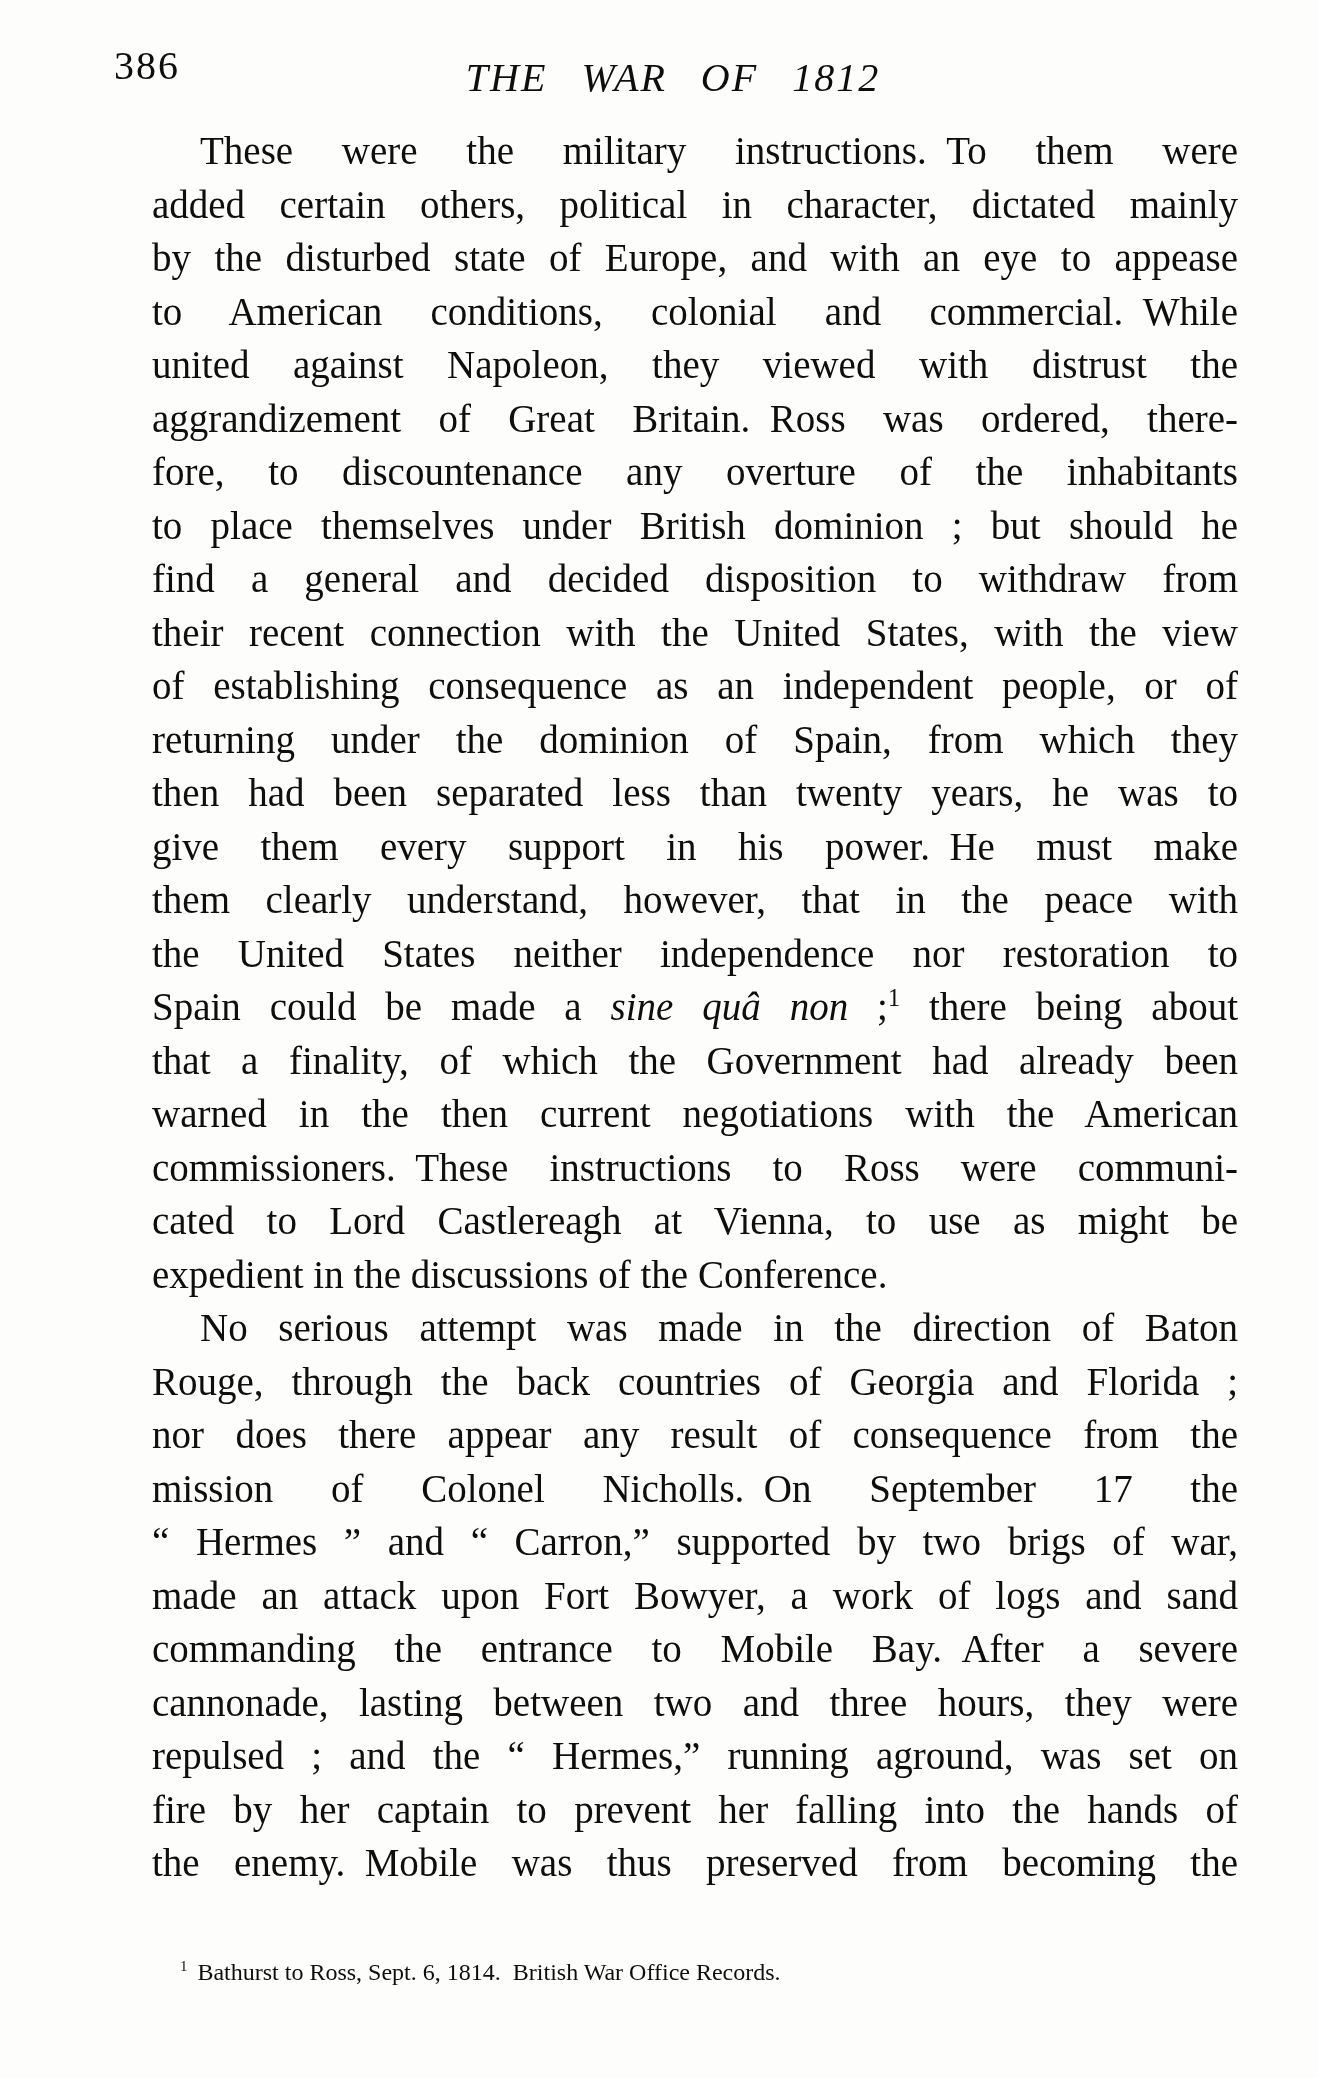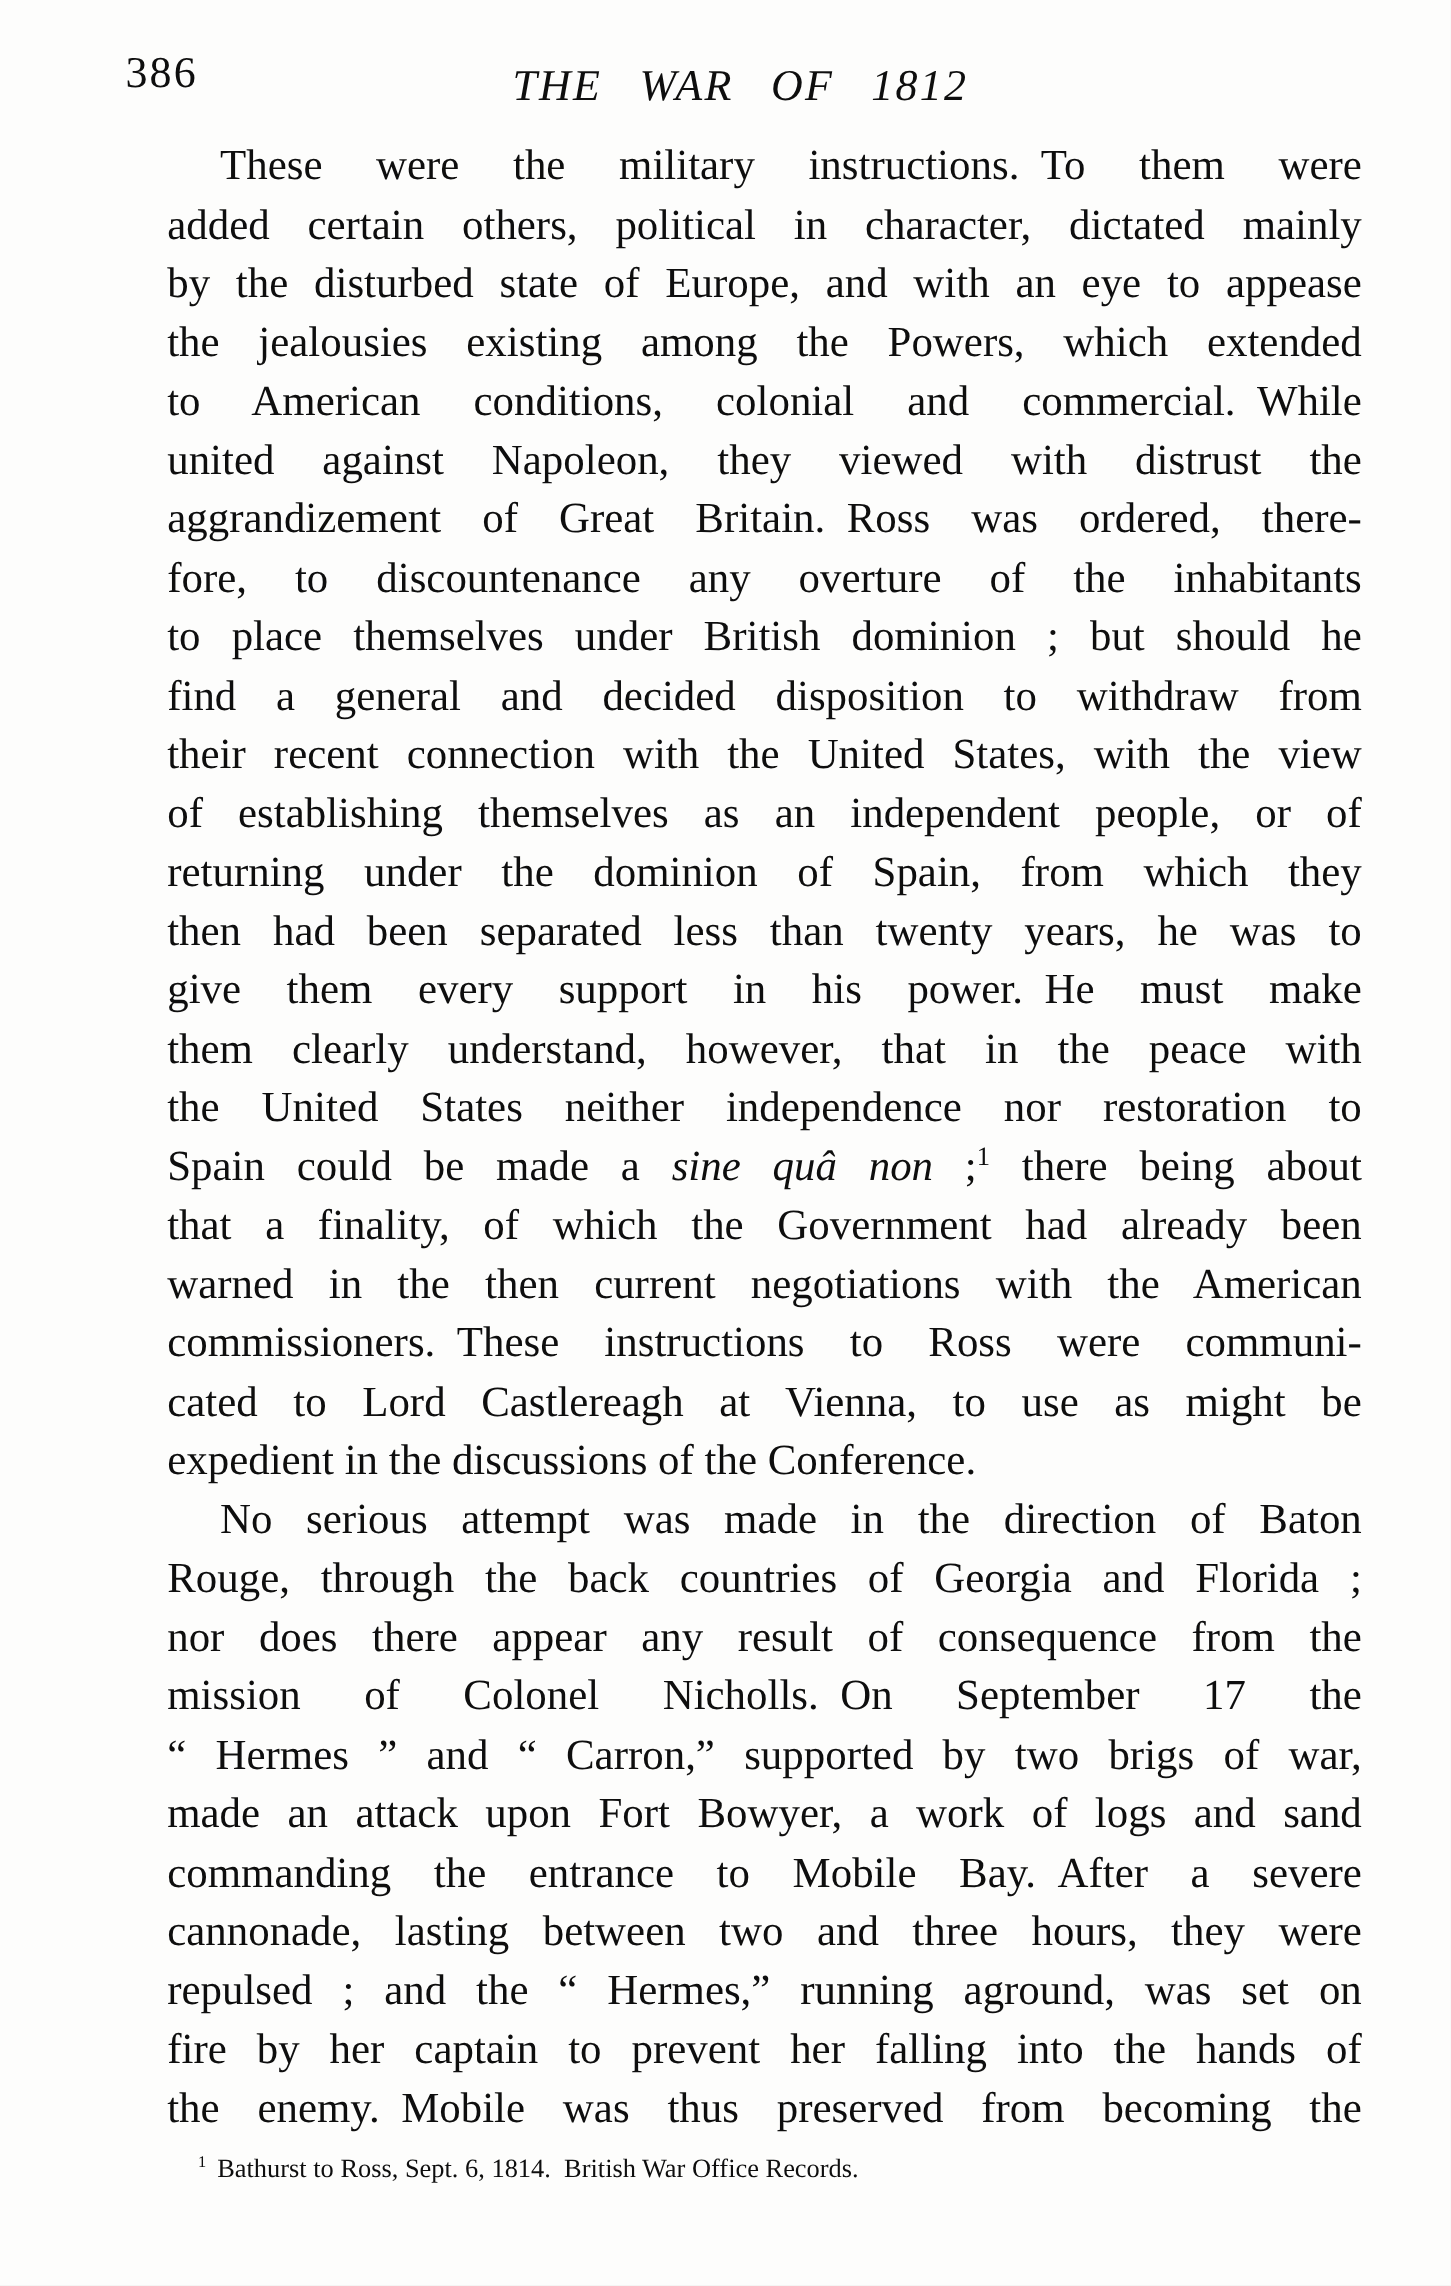--- a/index.html
+++ b/index.html
@@ -89,29 +89,28 @@
 
   <div class="running-head">
     <span class="page-number">386</span>
     <span class="head-title">THE WAR OF 1812</span>
   </div>
 
   <div class="body-text">
       <div class="line indent"><span>These were the military instructions. To them were</span></div>
       <div class="line"><span>added certain others, political in character, dictated mainly</span></div>
       <div class="line"><span>by the disturbed state of Europe, and with an eye to appease</span></div>
-      <div class="line"><span>the jealousies existing among the Powers, which extended</span></div>
       <div class="line"><span>to American conditions, colonial and commercial. While</span></div>
       <div class="line"><span>united against Napoleon, they viewed with distrust the</span></div>
       <div class="line"><span>aggrandizement of Great Britain. Ross was ordered, there-</span></div>
       <div class="line"><span>fore, to discountenance any overture of the inhabitants</span></div>
       <div class="line"><span>to place themselves under British dominion ; but should he</span></div>
       <div class="line"><span>find a general and decided disposition to withdraw from</span></div>
       <div class="line"><span>their recent connection with the United States, with the view</span></div>
-      <div class="line"><span>of establishing themselves as an independent people, or of</span></div>
+      <div class="line"><span>of establishing consequence as an independent people, or of</span></div>
       <div class="line"><span>returning under the dominion of Spain, from which they</span></div>
       <div class="line"><span>then had been separated less than twenty years, he was to</span></div>
       <div class="line"><span>give them every support in his power. He must make</span></div>
       <div class="line"><span>them clearly understand, however, that in the peace with</span></div>
       <div class="line"><span>the United States neither independence nor restoration to</span></div>
       <div class="line"><span>Spain could be made a </span><span class="it">sine quâ non</span><span> ;</span><sup>1</sup><span> there being about</span></div>
       <div class="line"><span>that a finality, of which the Government had already been</span></div>
       <div class="line"><span>warned in the then current negotiations with the American</span></div>
       <div class="line"><span>commissioners. These instructions to Ross were communi-</span></div>
       <div class="line"><span>cated to Lord Castlereagh at Vienna, to use as might be</span></div>

